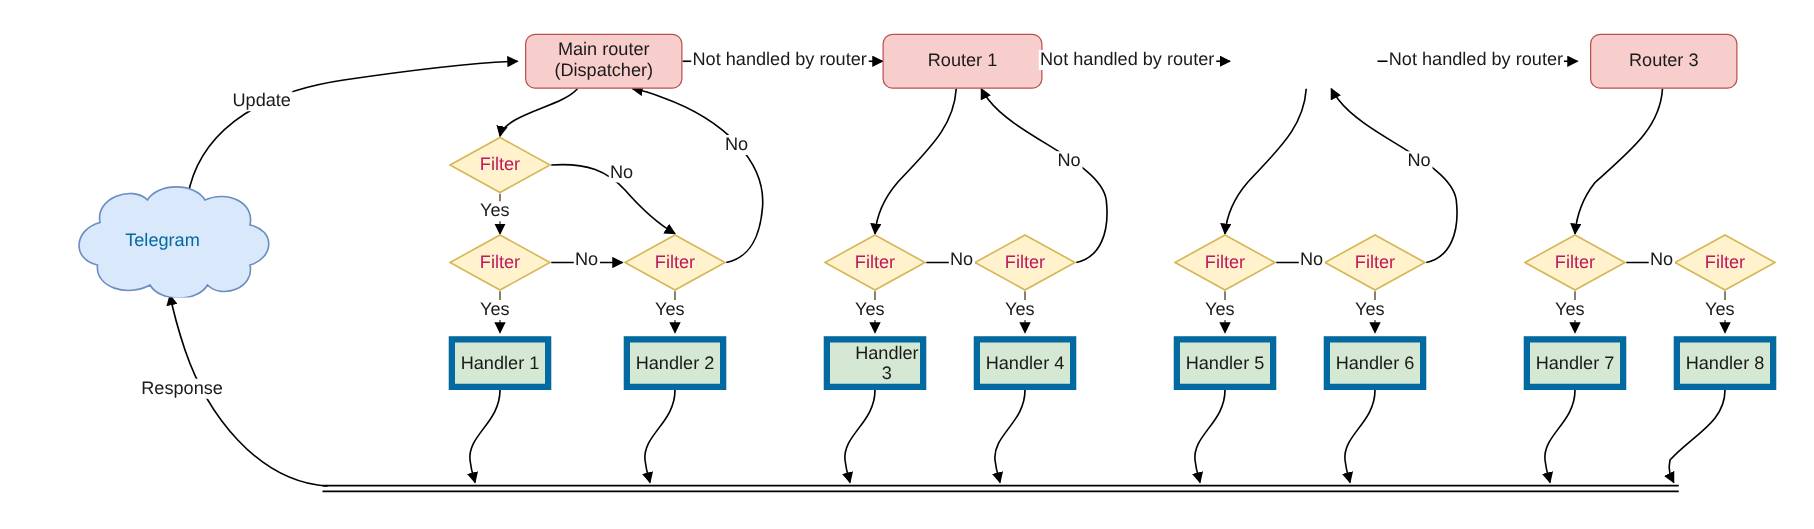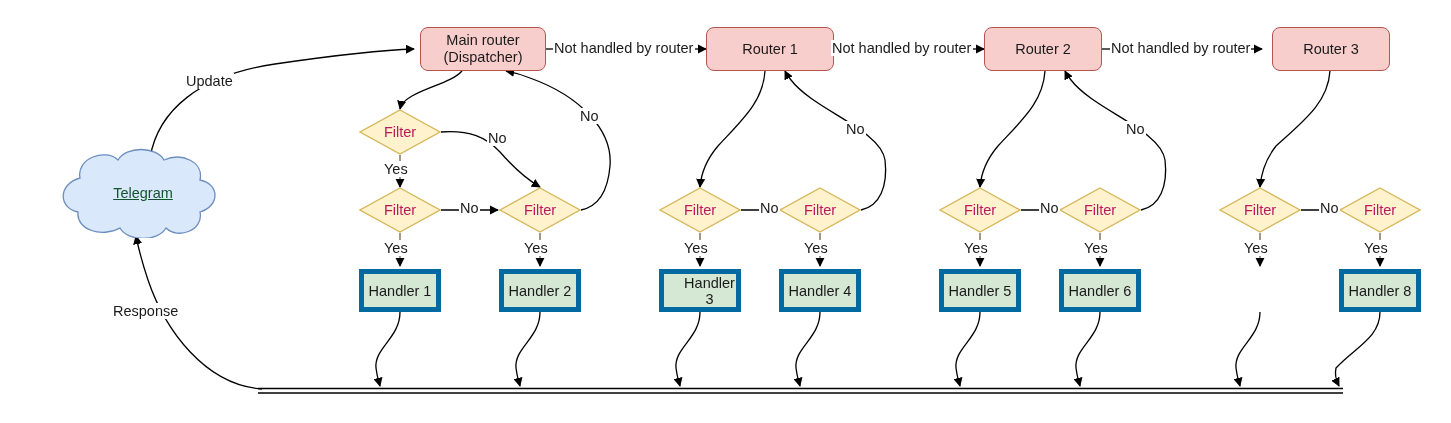--- a/index.html
+++ b/index.html
@@ -21,23 +21,23 @@
     color:#1a1a1a;font-size:14.5px;
   }
   .diamond{pointer-events:none;}
   .diamond .shape{position:absolute;left:0;top:0;width:100%;height:100%;}
   .diamond .dlabel{
     position:relative;z-index:2;width:100%;text-align:center;
     font-size:14.5px;color:#be185d;
   }
   .cloudwrap{position:absolute;}
   .cloudwrap .clabel{
-    position:absolute;left:13px;top:0;width:100%;height:100%;
+    position:absolute;left:0;top:0;width:100%;height:100%;
     display:flex;align-items:center;justify-content:center;
-    font-size:14.5px;color:#14532d;z-index:2;text-decoration:underline;
+    font-size:14.5px;color:#0369a1;z-index:2;
   }
   .elabel{
     position:absolute;font-size:14.5px;color:#1a1a1a;
     white-space:nowrap;background:#ffffff;padding:0 1px;
   }
 </style>
 </head>
 <body>
 
 <div id="stage">
@@ -118,23 +118,20 @@
     <span class="clabel">Telegram</span>
   </div>
 
   <div class="node router" style="left:420px;top:27px;width:126px;height:44px;flex-direction:column;">
     <span>Main router</span>
     <span>(Dispatcher)</span>
   </div>
   <div class="node router" style="left:706px;top:27px;width:128px;height:44px;">
     <span>Router 1</span>
   </div>
-  <div class="node router" style="left:984px;top:27px;width:118px;height:44px;">
-    <span>Router 2</span>
-  </div>
   <div class="node router" style="left:1272px;top:27px;width:118px;height:44px;">
     <span>Router 3</span>
   </div>
 
   <div class="node diamond" style="left:359px;top:109px;width:82px;height:46px;">
     <svg class="shape" viewBox="0 0 82 46" preserveAspectRatio="none">
       <polygon points="41,1 81,23 41,45 1,23" fill="#fff2cc" stroke="#d6b656" stroke-width="1.3"></polygon>
     </svg>
     <span class="dlabel">Filter</span>
   </div>
@@ -205,20 +202,23 @@
     <span>Handler 3</span>
   </div>
   <div class="node handler" style="left:779px;top:269px;width:82px;height:43px;">
     <span>Handler 4</span>
   </div>
   <div class="node handler" style="left:939px;top:269px;width:82px;height:43px;justify-content:center;">
     <span>Handler 5</span>
   </div>
   <div class="node handler" style="left:1059px;top:269px;width:82px;height:43px;">
     <span>Handler 6</span>
+  </div>
+  <div class="node handler" style="left:1219px;top:269px;width:82px;height:43px;">
+    <span>Handler 7</span>
   </div>
   <div class="node handler" style="left:1339px;top:269px;width:82px;height:43px;">
     <span>Handler 8</span>
   </div>
 
   <span class="elabel" style="left:185px;top:73px;">Update</span>
   <span class="elabel" style="left:112px;top:303px;">Response</span>
 
   <span class="elabel" style="left:553px;top:40px;">Not handled by router</span>
   <span class="elabel" style="left:831px;top:40px;">Not handled by router</span>

